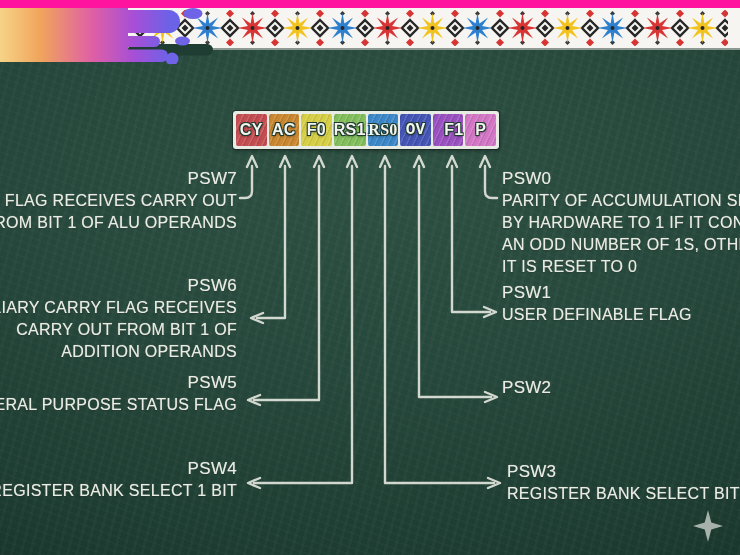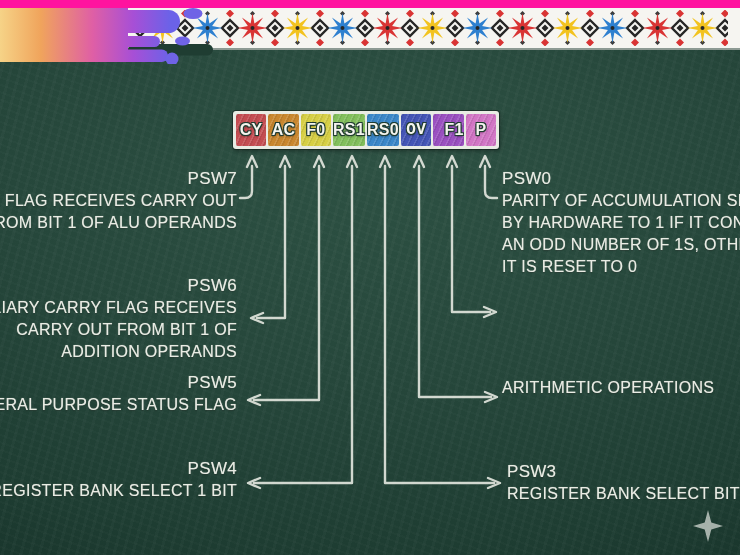--- a/index.html
+++ b/index.html
@@ -153,21 +153,21 @@
       </div>
     <div class="cell" style="background-color: rgb(201, 135, 47);">
         <span>AC</span>
       </div>
     <div class="cell" style="background-color: rgb(214, 207, 69); justify-content: center;">
         <span>F0</span>
       </div>
     <div class="cell" style="background-color: rgb(130, 191, 92); align-items: center;">
         <span>RS1</span>
       </div>
-    <div class="cell" style="background-color: rgb(59, 135, 200);">
+    <div class="cell" style="background-color: rgb(59, 135, 200); font-family: Liberation Serif, serif;">
         <span>RS0</span>
       </div>
     <div class="cell" style="background-color: rgb(68, 85, 181); font-family: Liberation Mono, monospace;">
         <span>OV</span>
       </div>
     <div class="cell" style="background-color: rgb(154, 80, 192); justify-content: flex-end;">
         <span>F1</span>
       </div>
     <div class="cell" style="background-color: rgb(210, 118, 197);">
         <span>P</span>
@@ -230,22 +230,26 @@
     <div>REGISTER BANK SELECT 1 BIT</div>
   </div>
 
   <div class="lb right" style="top:168px">
     <div class="t">PSW0</div>
     <div>PARITY OF ACCUMULATION SET</div>
     <div>BY HARDWARE TO 1 IF IT CONTAINS</div>
     <div>AN ODD NUMBER OF 1S, OTHERWISE</div>
     <div>IT IS RESET TO 0</div>
   </div>
+  <div class="lb right" style="top:282px">
+    <div class="t">PSW1</div>
+    <div>USER DEFINABLE FLAG</div>
+  </div>
   <div class="lb right" style="top:377px">
-    <div>ARITHMETIC OPERATIONS</div>
+    <div class="t">PSW2</div>
   </div>
   <div class="lb right" style="top:461px;left:507px">
     <div class="t">PSW3</div>
     <div>REGISTER BANK SELECT BIT 0</div>
   </div>
 
   <div class="sparkle"></div>
 </div>
 
 </body></html>

